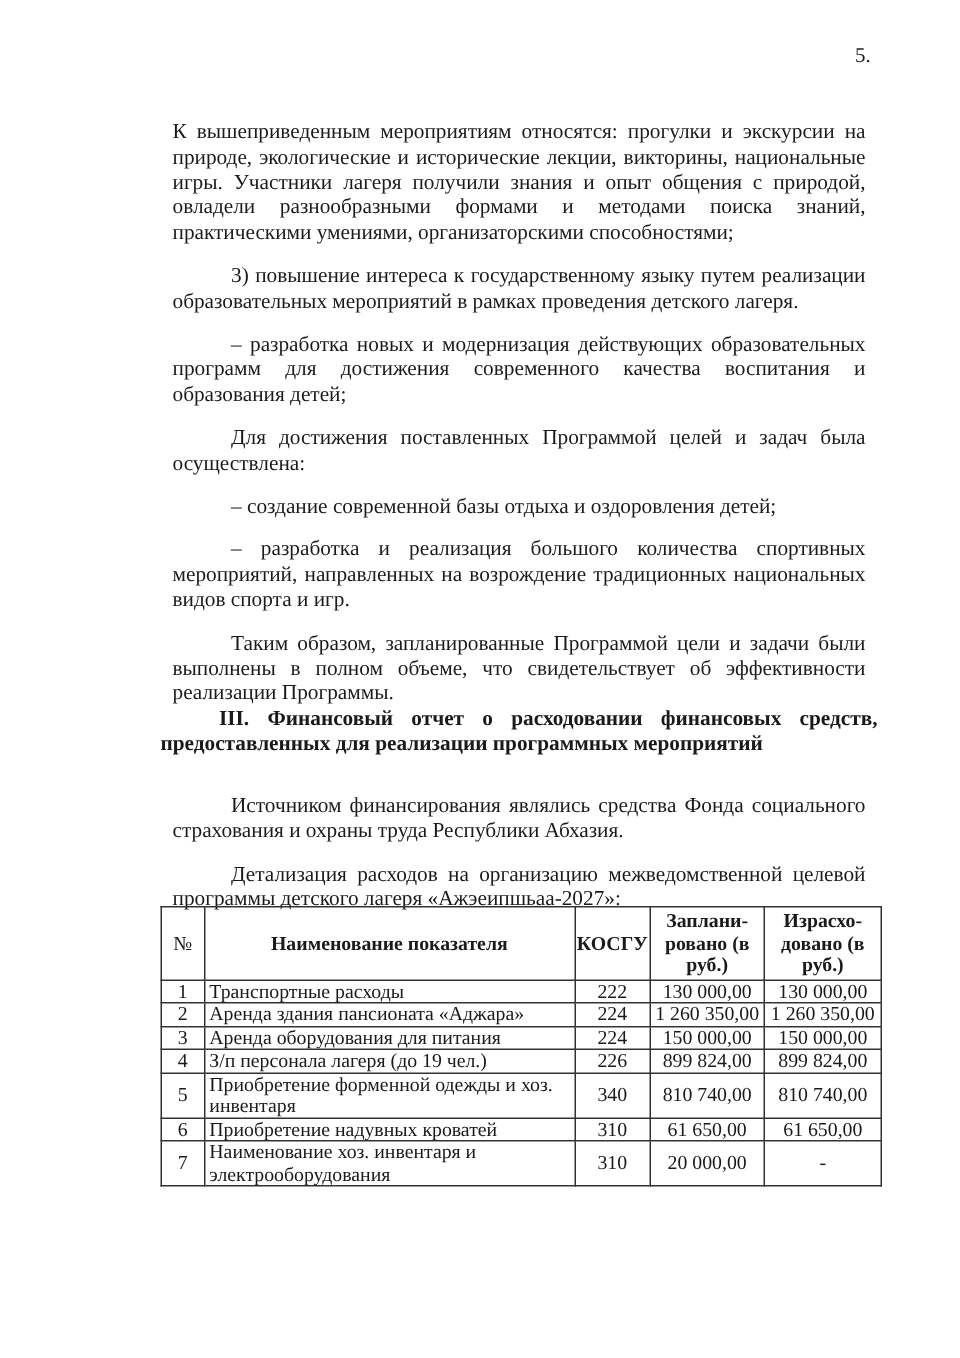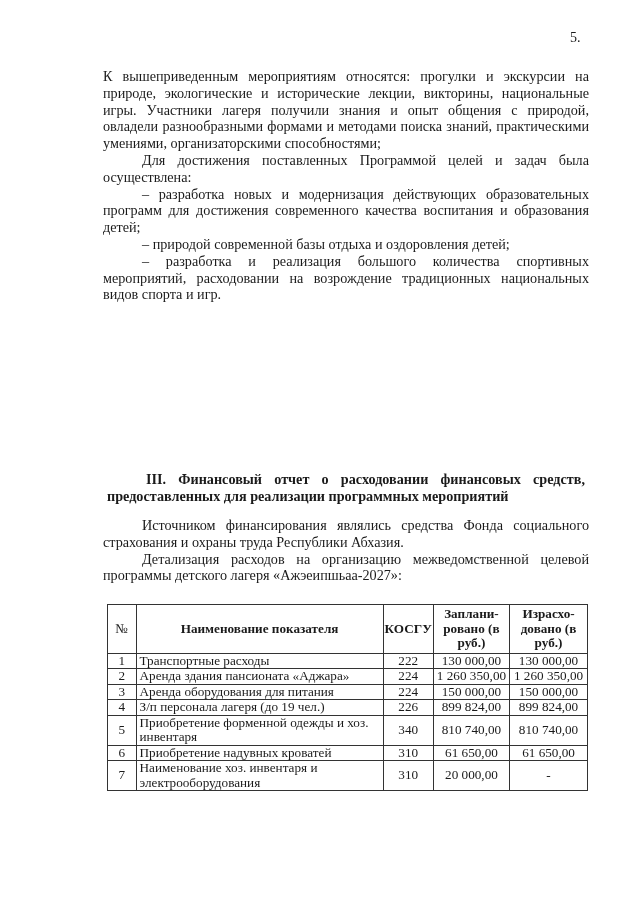--- a/index.html
+++ b/index.html
@@ -1,41 +1,43 @@
 <!DOCTYPE html>
 <html><head>
 <meta charset="utf-8">
 <style>
   html, body { margin: 0; padding: 0; background: #ffffff; }
   body { width: 640px; height: 905px; position: relative; overflow: hidden;
          font-family: "Liberation Serif", "DejaVu Serif", serif; color: #1a1a1a; }
   .page-num { position: absolute; top: 30px; left: 570px; font-size: 14px; }
   .text { position: absolute; left: 103px; width: 486px; font-size: 14.2px; line-height: 16.8px; text-align: justify; }
-  .p { margin: 0; }
+  .p { margin: 12px; }
   .ind { text-indent: 39px; }
   .heading { font-weight: bold; margin: 4px; }
   table { position: absolute; left: 107px; top: 604px; border-collapse: collapse; width: 481px;
           font-size: 13.2px; line-height: 14.4px; }
   td, th { border: 1.2px solid #333; padding: 0 3px; vertical-align: middle; }
   th { font-weight: bold; text-align: center; height: 48px; }
   td.c { text-align: center; }
   td.l { text-align: left; }
   .num { white-space: nowrap; }
 </style>
 </head>
 <body>
 
 <div class="page-num">5.</div>
 
 <div class="text" style="top:68px;">
   <p class="p">К вышеприведенным мероприятиям относятся: прогулки и экскурсии на природе, экологические и исторические лекции, викторины, национальные игры. Участники лагеря получили знания и опыт общения с природой, овладели разнообразными формами и методами поиска знаний, практическими умениями, организаторскими способностями;</p>
+  <p class="p ind">3) повышение интереса к государственному языку путем реализации образовательных мероприятий в рамках проведения детского лагеря.</p>
+  <p class="p ind">– разработка новых и модернизация действующих образовательных программ для достижения современного качества воспитания и образования детей;</p>
   <p class="p ind">Для достижения поставленных Программой целей и задач была осуществлена:</p>
-  <p class="p ind">– разработка новых и модернизация действующих образовательных программ для достижения современного качества воспитания и образования детей;</p>
-  <p class="p ind">– природой современной базы отдыха и оздоровления детей;</p>
-  <p class="p ind">– разработка и реализация большого количества спортивных мероприятий, расходовании на возрождение традиционных национальных видов спорта и игр.</p>
+  <p class="p ind">– создание современной базы отдыха и оздоровления детей;</p>
+  <p class="p ind">– разработка и реализация большого количества спортивных мероприятий, направленных на возрождение традиционных национальных видов спорта и игр.</p>
+  <p class="p ind">Таким образом, запланированные Программой цели и задачи были выполнены в полном объеме, что свидетельствует об эффективности реализации Программы.</p>
 </div>
 
 <div class="text" style="top:467px;">
   <p class="heading ind">III. Финансовый отчет о расходовании финансовых средств, предоставленных для реализации программных мероприятий</p>
 </div>
 
 <div class="text" style="top:517px;">
   <p class="p ind">Источником финансирования являлись средства Фонда социального страхования и охраны труда Республики Абхазия.</p>
   <p class="p ind">Детализация расходов на организацию межведомственной целевой программы детского лагеря «Ажэеипшьаа-2027»:</p>
 </div>

